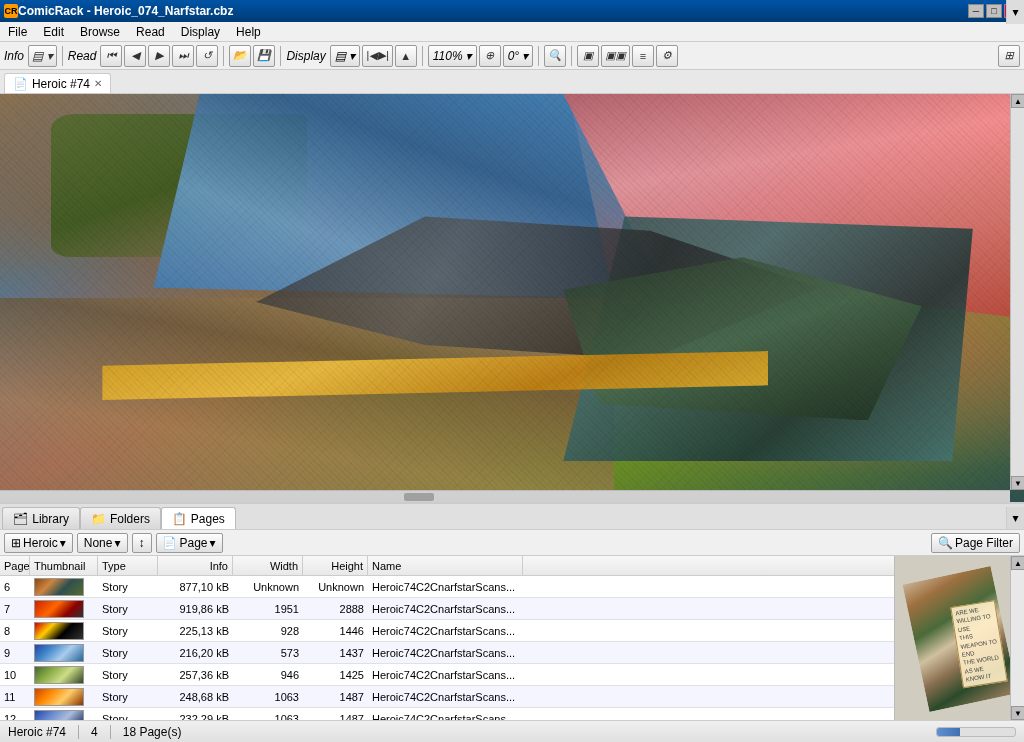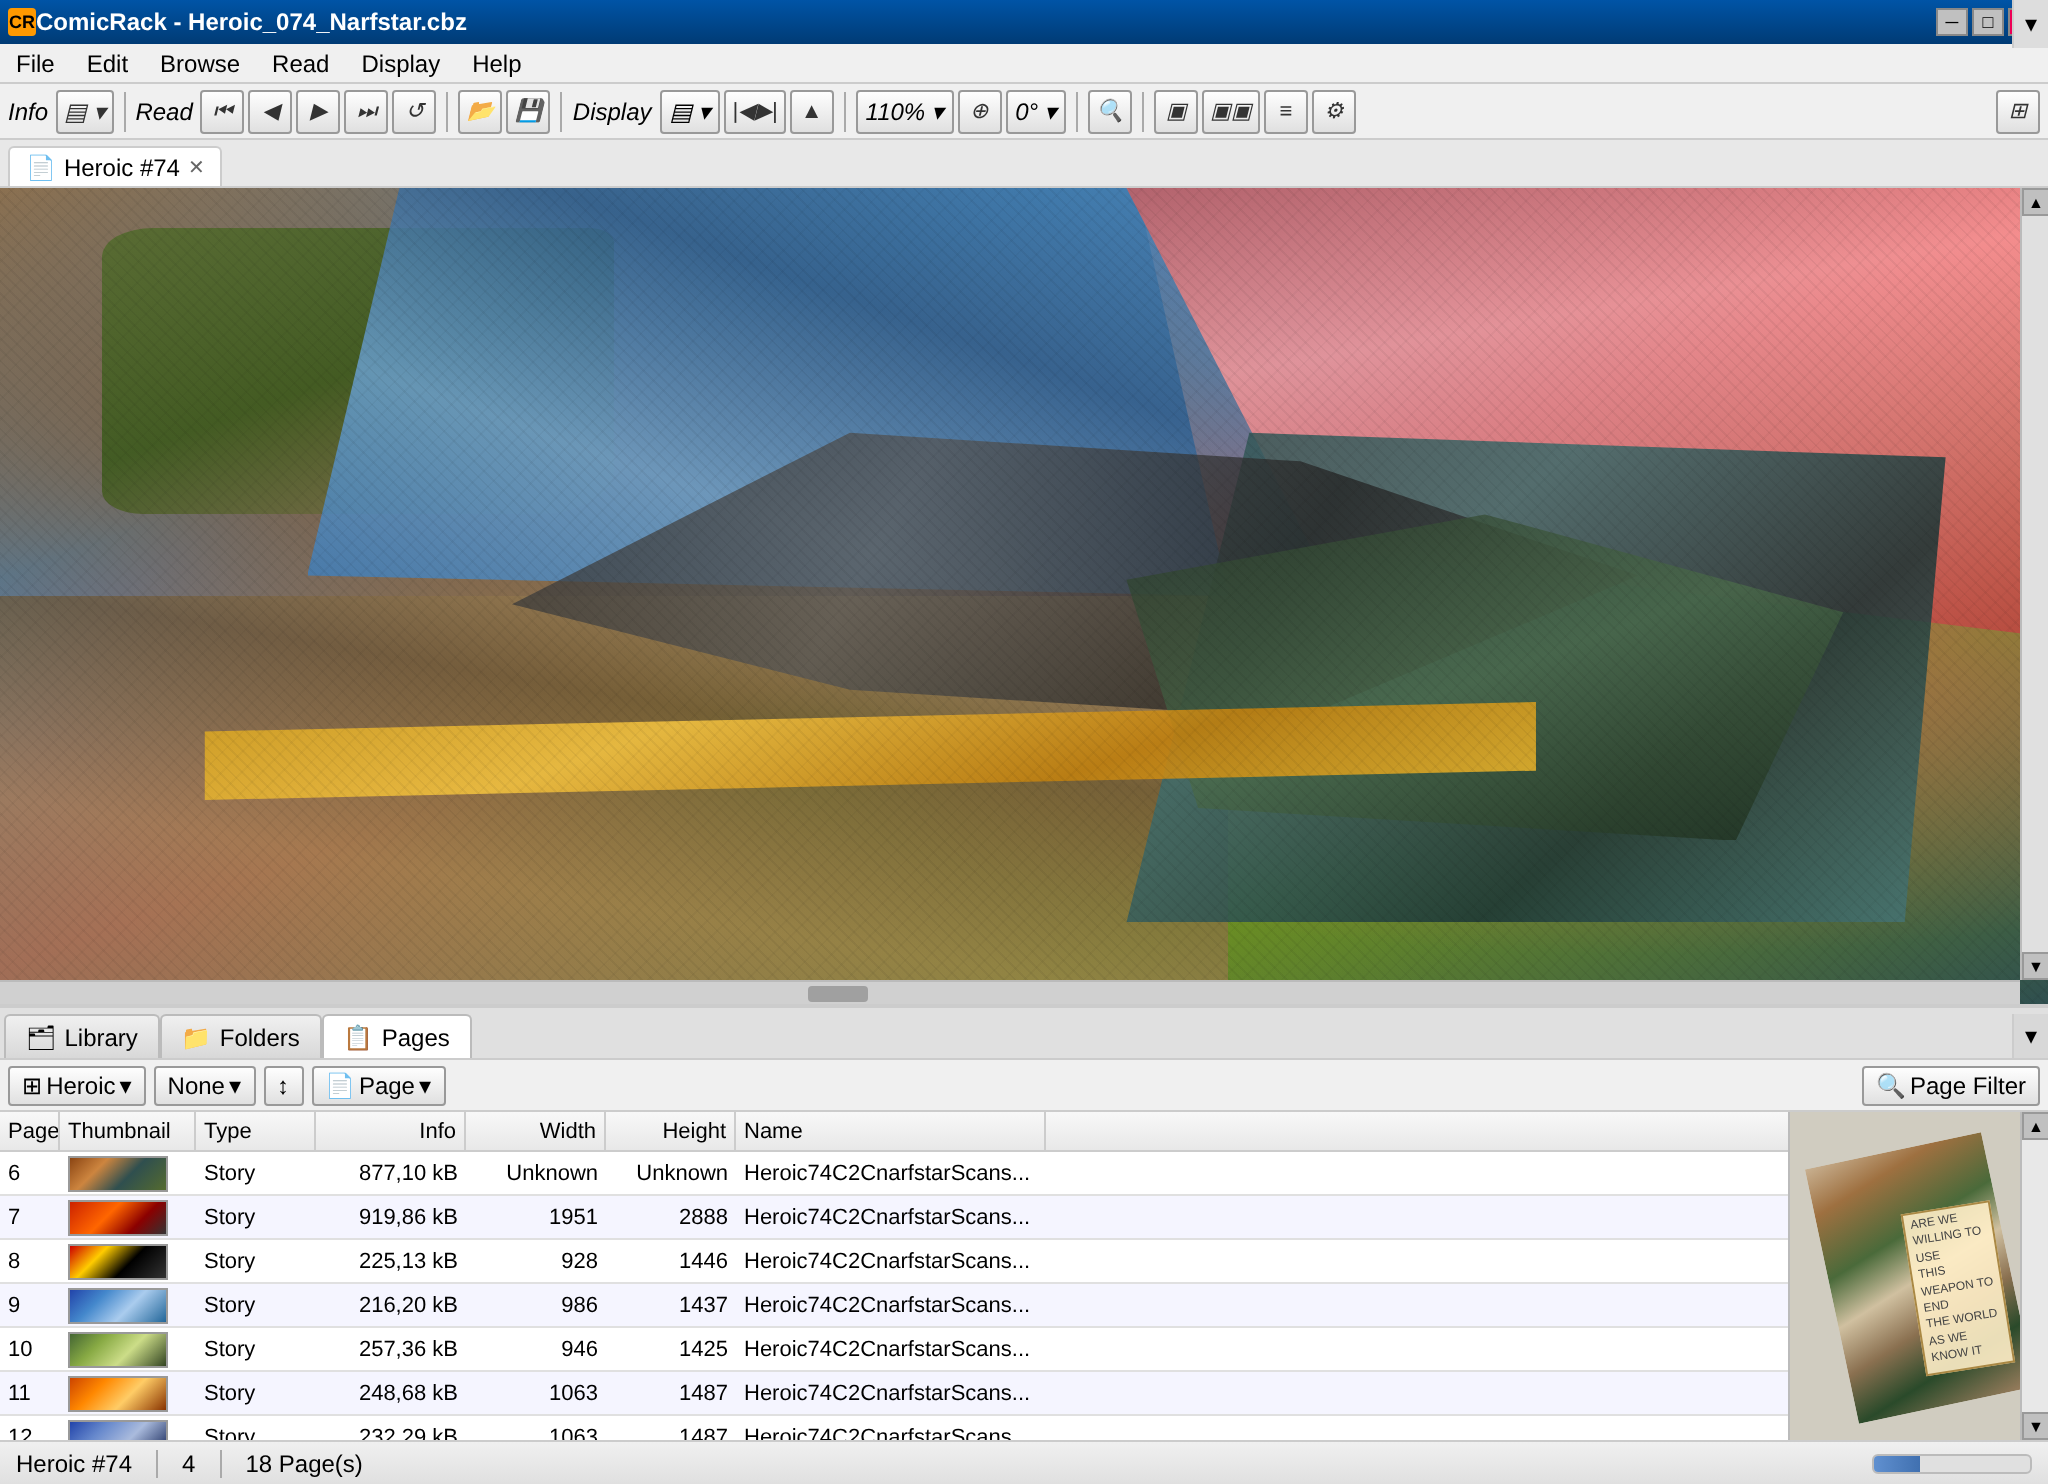--- a/index.html
+++ b/index.html
@@ -586,21 +586,21 @@
           <div class="td col-bookmark"></div>
         </div>
 
         <div class="table-row">
           <div class="td col-page">9</div>
           <div class="td col-thumb">
             <div class="thumb-img thumb-9"></div>
           </div>
           <div class="td col-type">Story</div>
           <div class="td col-size">216,20 kB</div>
-          <div class="td col-width">986</div>
+          <div class="td col-width">573</div>
           <div class="td col-height">1437</div>
           <div class="td col-name">Heroic74C2CnarfstarScans...</div>
           <div class="td col-bookmark"></div>
         </div>
 
         <div class="table-row">
           <div class="td col-page">10</div>
           <div class="td col-thumb">
             <div class="thumb-img thumb-10"></div>
           </div>

